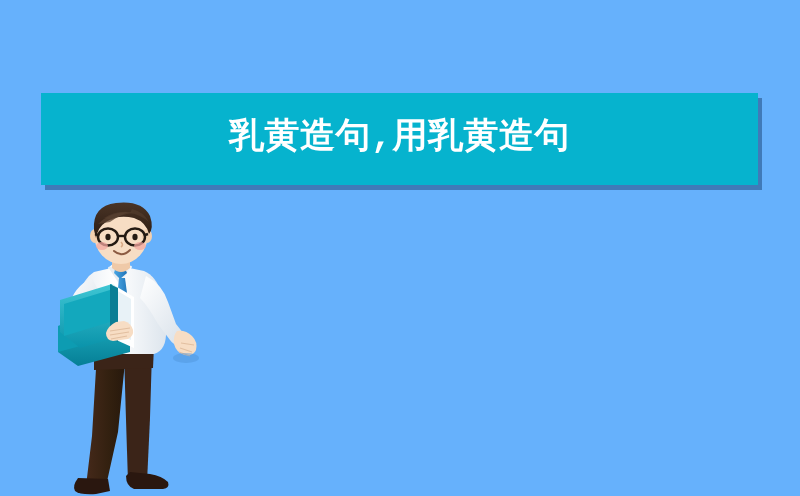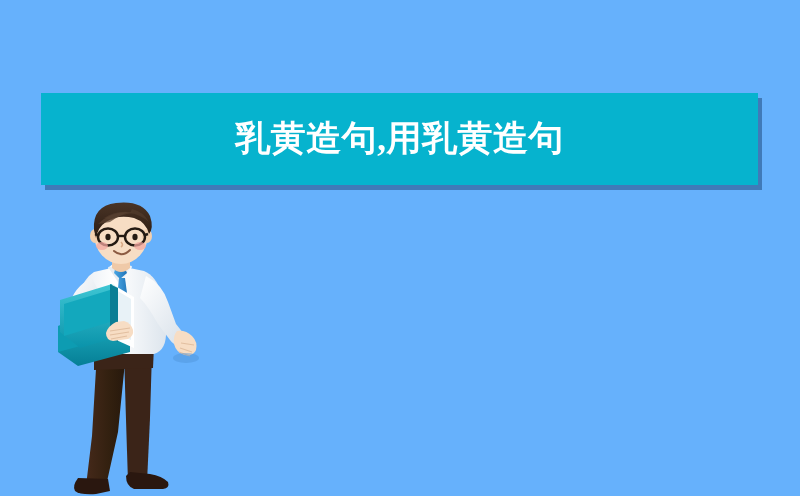--- a/index.html
+++ b/index.html
@@ -33,21 +33,21 @@
     align-items: center;
     justify-content: center;
   }
   #title-text {
     color: #ffffff;
     font-size: 35px;
     font-weight: 700;
     letter-spacing: 0.5px;
     line-height: 1;
     white-space: nowrap;
-    font-family: Liberation Serif, serif;
+    font-family: Liberation Mono, monospace;
     transform: translateY(-1px);
   }
 
   
   #illustration {
     position: absolute;
     left: 34px;
     top: 200px;
     width: 180px;
     height: 296px;

